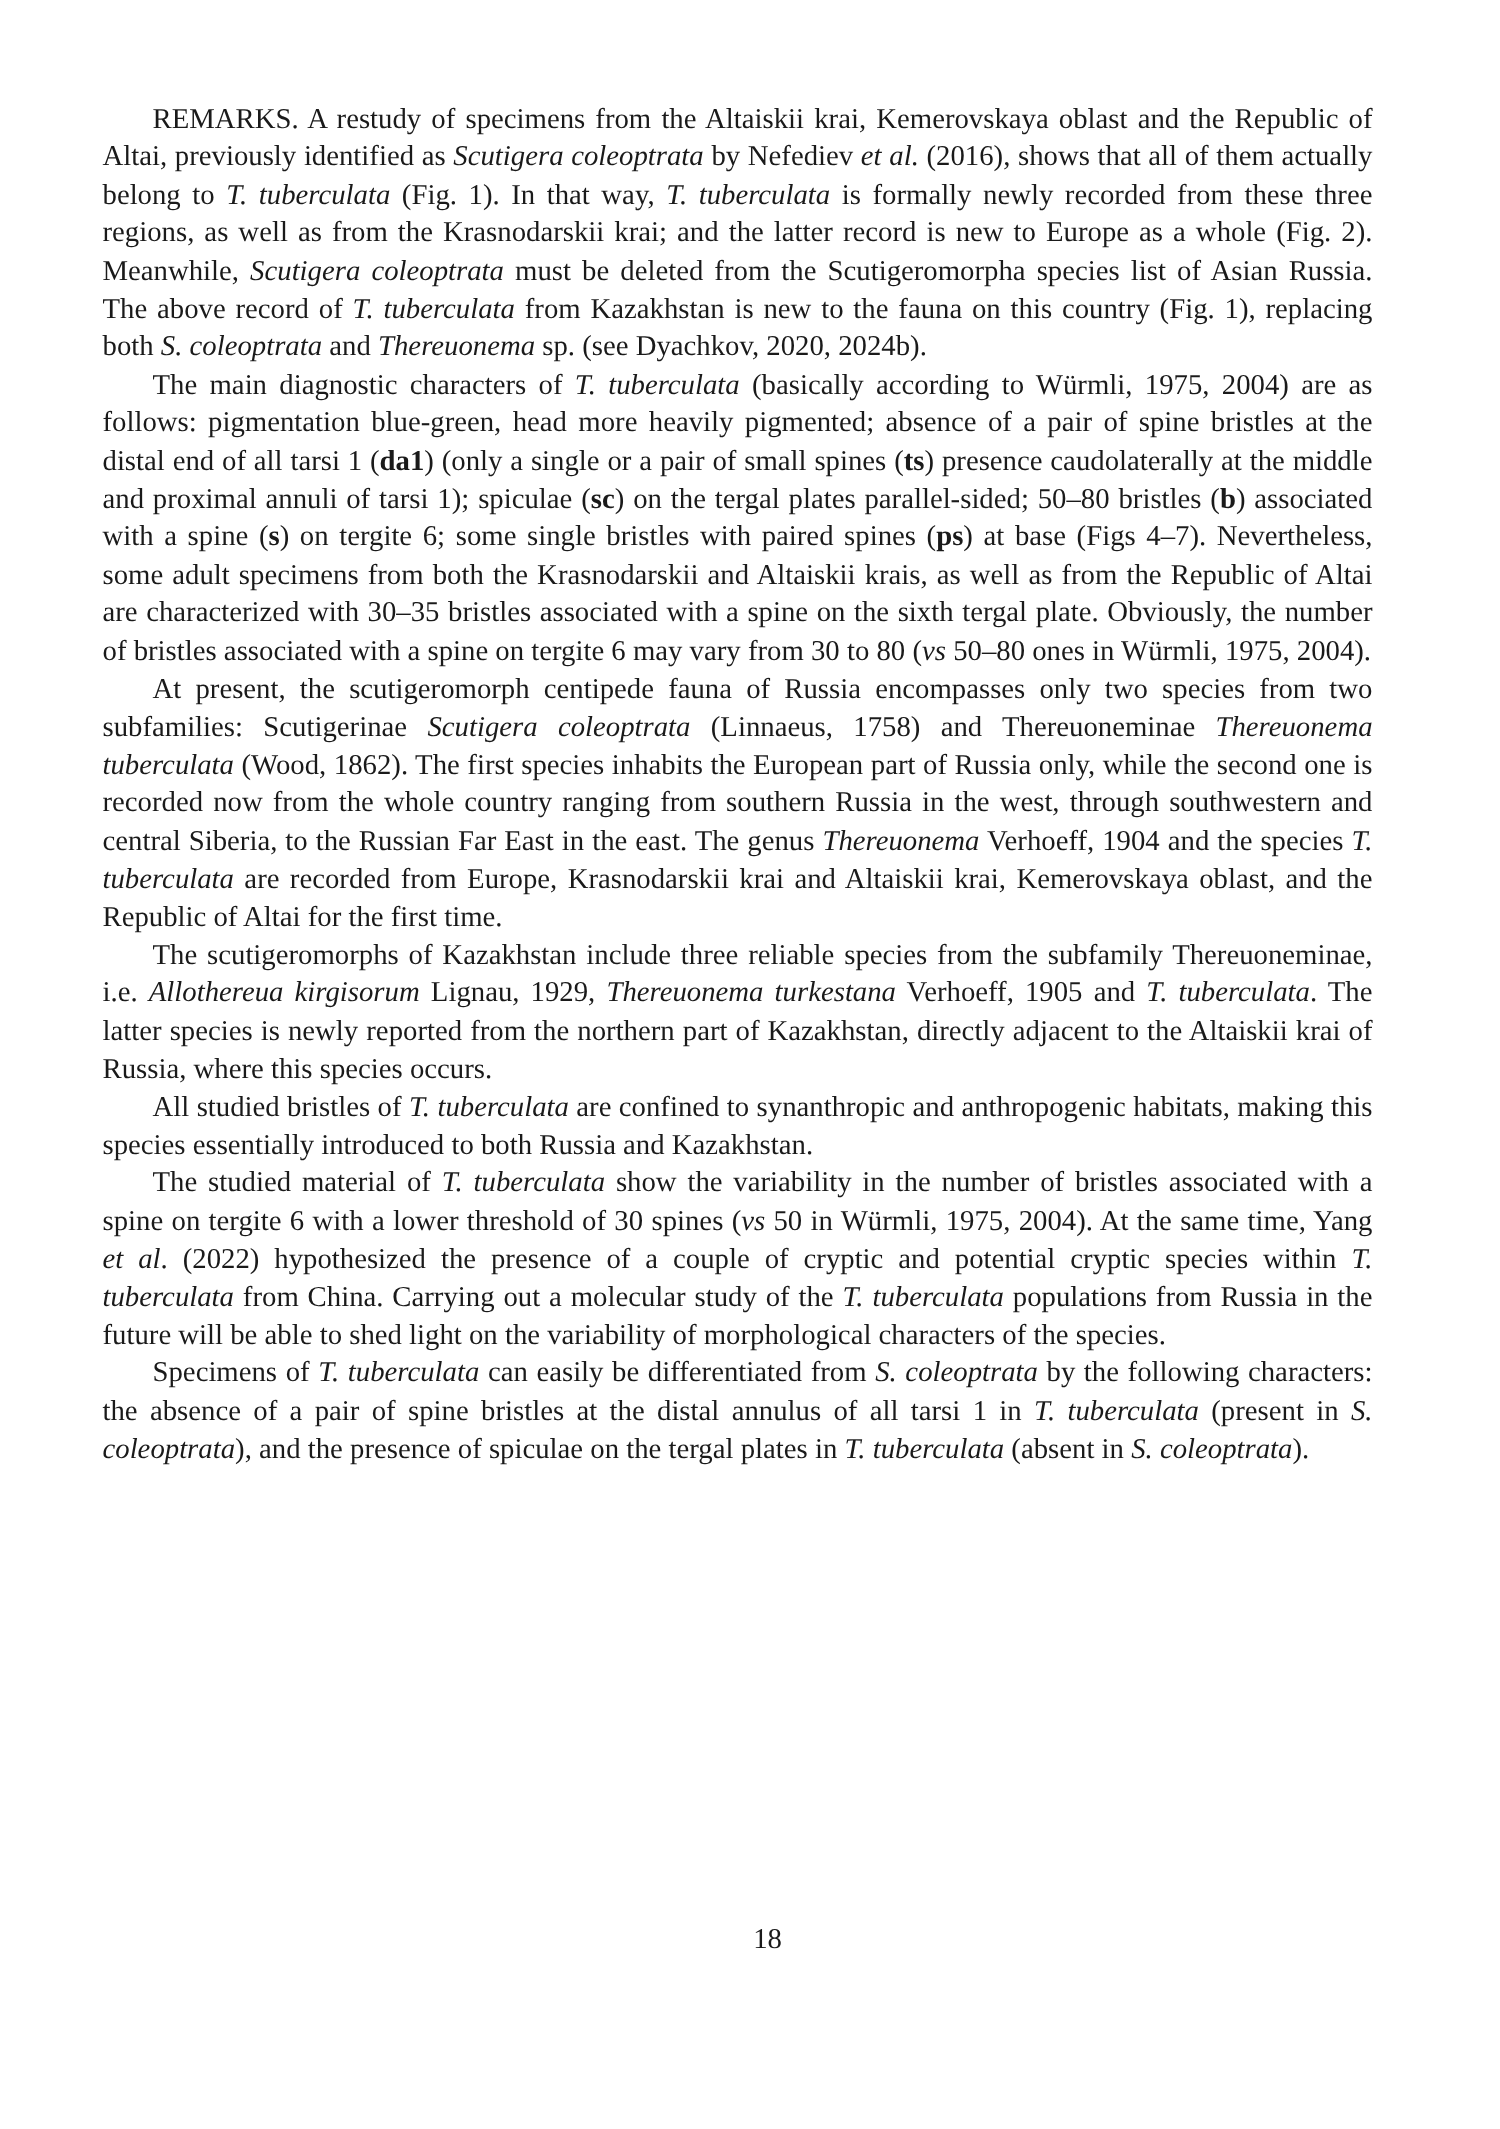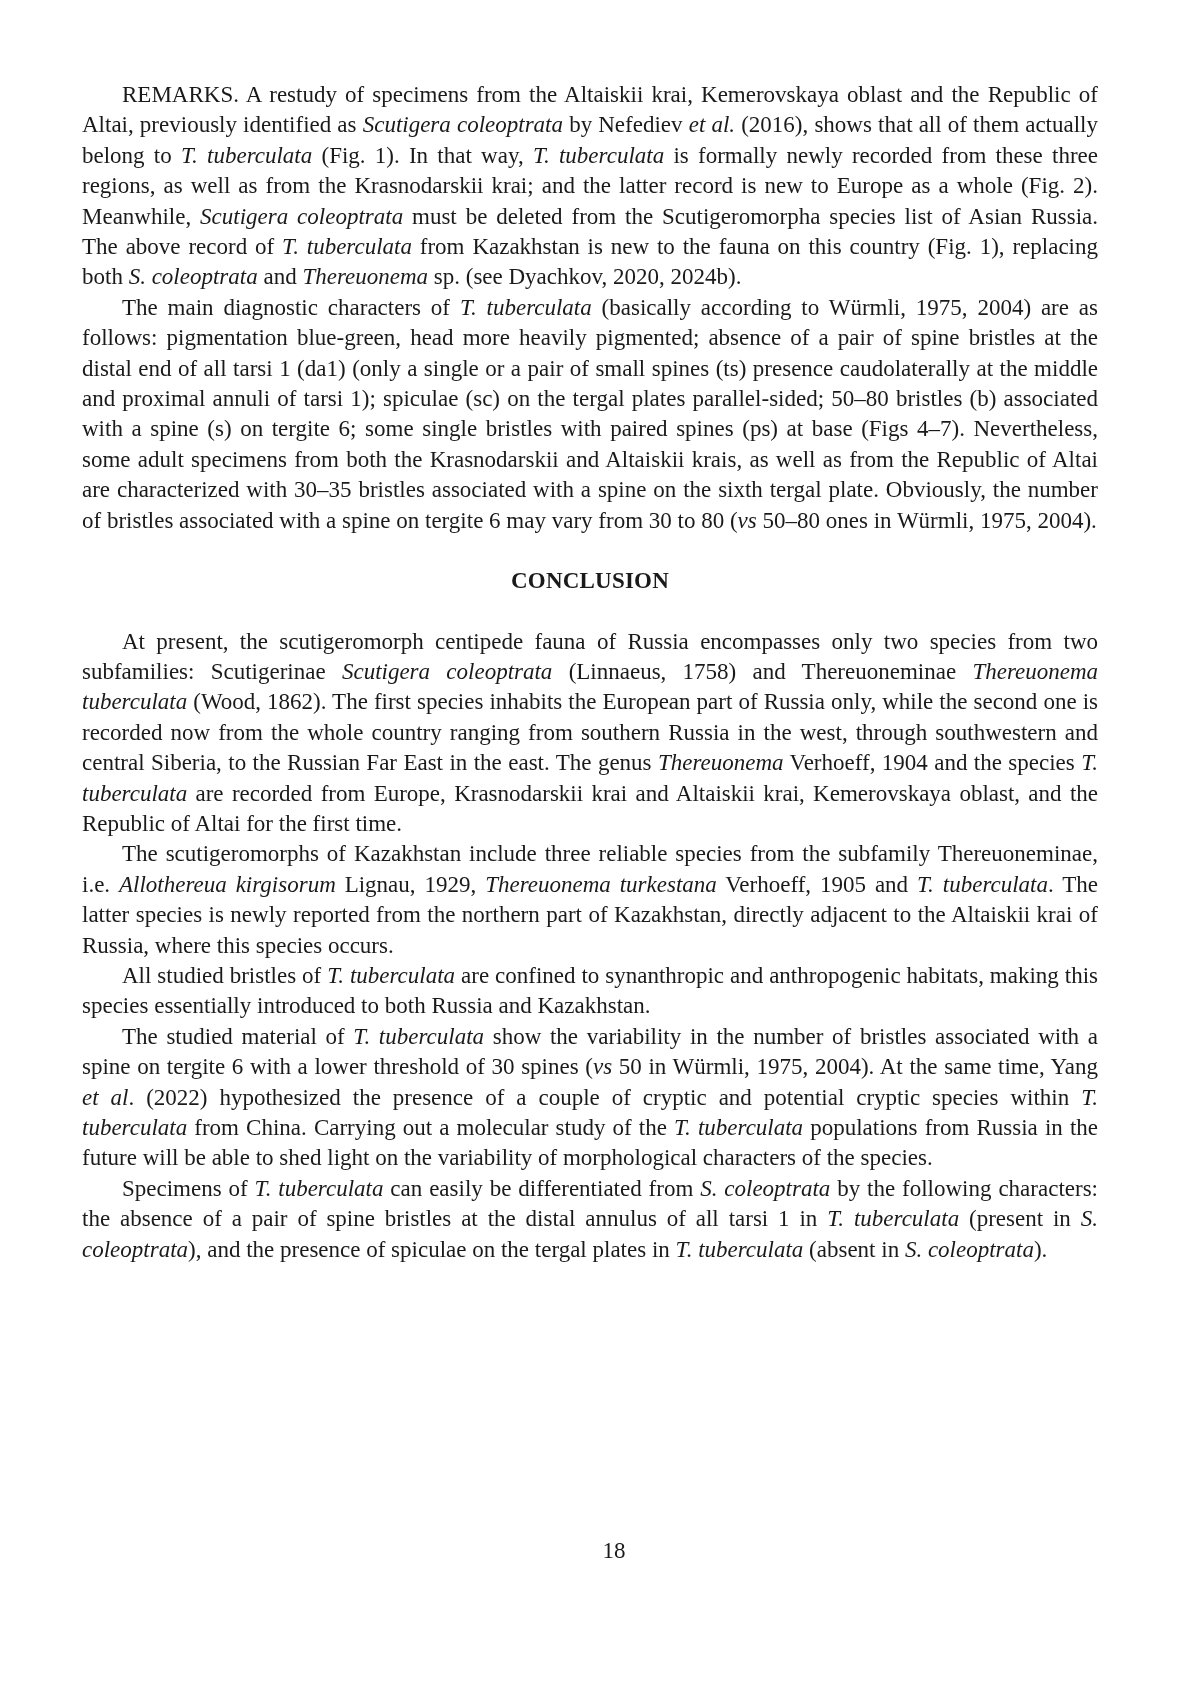--- a/index.html
+++ b/index.html
@@ -21,41 +21,40 @@
     }
     .para.indent { text-indent: 40px; }
     .heading {
       margin: 30px 0 30px 0;
       text-align: center;
       font-weight: bold;
       font-size: 23px;
       letter-spacing: 0.2px;
     }
     i, .it { font-style: italic; margin-top: 30px; }
-    b, .bd { font-weight: normal; }
+    b, .bd { font-weight: bold; }
     .page-number {
       position: absolute;
       left: 0;
       width: 1200px;
       top: 1538px;
       text-align: center;
       font-family: "Liberation Serif", "DejaVu Serif", serif;
       font-size: 23px;
       color: #1a1a1a;
       margin-left: 14px;
     }
   </style>
 </head>
 <body>
 
 <div class="page">
   <div id="doc-body">
       <p class="para indent"><span>REMARKS. A restudy of specimens from the Altaiskii krai, Kemerovskaya oblast and the Republic of Altai, previously identified as </span><i>Scutigera coleoptrata</i><span> by Nefediev </span><i>et al.</i><span> (2016), shows that all of them actually belong to </span><i>T. tuberculata</i><span> (Fig. 1). In that way, </span><i>T. tuberculata</i><span> is formally newly recorded from these three regions, as well as from the Krasnodarskii krai; and the latter record is new to Europe as a whole (Fig. 2). Meanwhile, </span><i>Scutigera coleoptrata</i><span> must be deleted from the Scutigeromorpha species list of Asian Russia. The above record of </span><i>T. tuberculata</i><span> from Kazakhstan is new to the fauna on this country (Fig. 1), replacing both </span><i>S. coleoptrata</i><span> and </span><i>Thereuonema</i><span> sp. (see Dyachkov, 2020, 2024b).</span></p>
       <p class="para indent"><span>The main diagnostic characters of </span><i>T. tuberculata</i><span> (basically according to Würmli, 1975, 2004) are as follows: pigmentation blue-green, head more heavily pigmented; absence of a pair of spine bristles at the distal end of all tarsi 1 (</span><b>da1</b><span>) (only a single or a pair of small spines (</span><b>ts</b><span>) presence caudolaterally at the middle and proximal annuli of tarsi 1); spiculae (</span><b>sc</b><span>) on the tergal plates parallel-sided; 50–80 bristles (</span><b>b</b><span>) associated with a spine (</span><b>s</b><span>) on tergite 6; some single bristles with paired spines (</span><b>ps</b><span>) at base (Figs 4–7). Nevertheless, some adult specimens from both the Krasnodarskii and Altaiskii krais, as well as from the Republic of Altai are characterized with 30–35 bristles associated with a spine on the sixth tergal plate. Obviously, the number of bristles associated with a spine on tergite 6 may vary from 30 to 80 (</span><i>vs</i><span> 50–80 ones in Würmli, 1975, 2004).</span></p>
-      <h2 class="heading">CONCLUSION</h2>
       <p class="para indent"><span>At present, the scutigeromorph centipede fauna of Russia encompasses only two species from two subfamilies: Scutigerinae </span><i>Scutigera coleoptrata</i><span> (Linnaeus, 1758) and Thereuoneminae </span><i>Thereuonema tuberculata</i><span> (Wood, 1862). The first species inhabits the European part of Russia only, while the second one is recorded now from the whole country ranging from southern Russia in the west, through southwestern and central Siberia, to the Russian Far East in the east. The genus </span><i>Thereuonema</i><span> Verhoeff, 1904 and the species </span><i>T. tuberculata</i><span> are recorded from Europe, Krasnodarskii krai and Altaiskii krai, Kemerovskaya oblast, and the Republic of Altai for the first time.</span></p>
       <p class="para indent"><span>The scutigeromorphs of Kazakhstan include three reliable species from the subfamily Thereuoneminae, i.e. </span><i>Allothereua kirgisorum</i><span> Lignau, 1929, </span><i>Thereuonema turkestana</i><span> Verhoeff, 1905 and </span><i>T. tuberculata</i><span>. The latter species is newly reported from the northern part of Kazakhstan, directly adjacent to the Altaiskii krai of Russia, where this species occurs.</span></p>
       <p class="para indent"><span>All studied bristles of </span><i>T. tuberculata</i><span> are confined to synanthropic and anthropogenic habitats, making this species essentially introduced to both Russia and Kazakhstan.</span></p>
       <p class="para indent"><span>The studied material of </span><i>T. tuberculata</i><span> show the variability in the number of bristles associated with a spine on tergite 6 with a lower threshold of 30 spines (</span><i>vs</i><span> 50 in Würmli, 1975, 2004). At the same time, Yang </span><i>et al</i><span>. (2022) hypothesized the presence of a couple of cryptic and potential cryptic species within </span><i>T. tuberculata</i><span> from China. Carrying out a molecular study of the </span><i>T. tuberculata</i><span> populations from Russia in the future will be able to shed light on the variability of morphological characters of the species.</span></p>
       <p class="para indent"><span>Specimens of </span><i>T. tuberculata</i><span> can easily be differentiated from </span><i>S. coleoptrata</i><span> by the following characters: the absence of a pair of spine bristles at the distal annulus of all tarsi 1 in </span><i>T. tuberculata</i><span> (present in </span><i>S. coleoptrata</i><span>), and the presence of spiculae on the tergal plates in </span><i>T. tuberculata</i><span> (absent in </span><i>S. coleoptrata</i><span>).</span></p>
     </div>
 </div>
 
 <div class="page-number">18</div>
 

